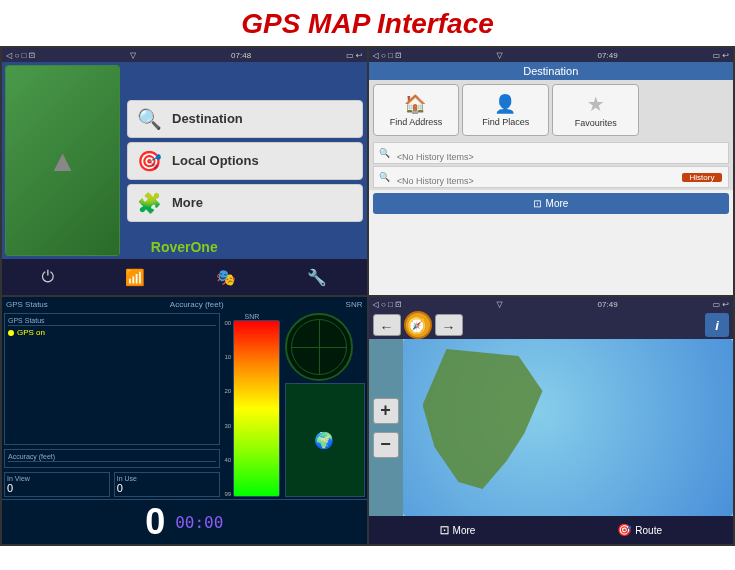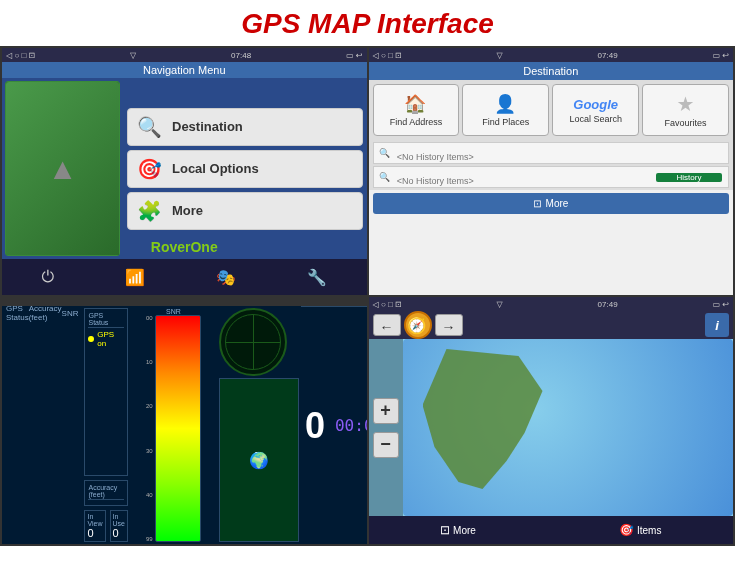--- a/index.html
+++ b/index.html
@@ -197,55 +197,54 @@
       display: flex;
       align-items: center;
       padding: 3px 6px;
       font-size: 9px;
       color: #777;
       height: 22px;
       gap: 6px;
     }
     .history-main { flex: 1; margin-top: 8px; }
     .history-side {
-      background: #15803d;
+      background: #c2410c;
       color: #fff;
       font-size: 8px;
       display: flex;
       align-items: center;
       justify-content: center;
-      width: 66px;
+      width: 40px;
       border-radius: 2px;
     }
     .dest-more-btn {
       background: #3a6aaa;
       color: #fff;
       text-align: center;
       font-size: 10px;
       padding: 5px;
       cursor: pointer;
       display: flex;
       align-items: center;
       justify-content: center;
       gap: 4px;
       margin: 3px 4px;
       border-radius: 3px;
     }
 
     
     .screen-gps {
       display: flex;
-      flex-direction: row;
+      flex-direction: column;
       background: #001a33;
-      margin-top: 9px;
     }
     .gps-top {
       display: flex;
       flex: 1;
-      gap: 14px;
+      gap: 1px;
     }
     .gps-left {
       display: flex;
       flex-direction: column;
       flex: 1;
     }
     .gps-status-panel {
       background: #001a33;
       border: 1px solid #2a4a6a;
       margin: 2px;
@@ -412,23 +411,20 @@
 
 <div class="screens-container">
 
   <div class="screen screen-nav">
     <div class="status-bar">
       <span>◁ ○ □ ⊡</span>
       <span>▽ </span>
       <span>07:48</span>
       <span>▭ ↩</span>
     </div>
-    <div style="background:#3a6aaa;color:#fff;text-align:center;font-size:11px;padding:2px;">
-      <span>Navigation Menu</span>
-    </div>
     <div class="nav-body">
       <div class="nav-left">
         <div class="nav-left-top">
           <span style="font-size:30px;color:#888;">▲</span>
         </div>
       </div>
       <div class="nav-right">
         <div class="nav-menu-item">
           <span class="item-icon">🔍</span>
           <span class="item-label">Destination</span>
@@ -463,24 +459,20 @@
       <span>Destination</span>
     </div>
     <div class="dest-buttons">
       <div class="dest-btn">
         <span class="btn-icon">🏠</span>
         <span>Find Address</span>
       </div>
       <div class="dest-btn">
         <span class="btn-icon">👤</span>
         <span>Find Places</span>
-      </div>
-      <div class="dest-btn google-btn">
-        <span class="btn-icon" style="color:#4285f4;font-weight:bold;font-style:italic;font-size:13px;">Google</span>
-        <span>Local Search</span>
       </div>
       <div class="dest-btn fav-btn">
         <span class="btn-icon" style="color:#bbb;">★</span>
         <span>Favourites</span>
       </div>
     </div>
     <div class="dest-history">
       <div class="history-row">
         <span style="color:#aaa;">🔍</span>
         <span class="history-main">&lt;No History Items&gt;</span>
@@ -585,18 +577,18 @@
         <div class="continent-na"></div>
       </div>
     </div>
     <div class="map-bottom-bar">
       <div class="map-bottom-btn">
         <span class="btn-icon-small">⊡</span>
         <span>More</span>
       </div>
       <div class="map-bottom-btn">
         <span class="btn-icon-small">🎯</span>
-        <span>Items</span>
+        <span>Route</span>
       </div>
     </div>
   </div>
 
 </div>
 
 </body></html>

